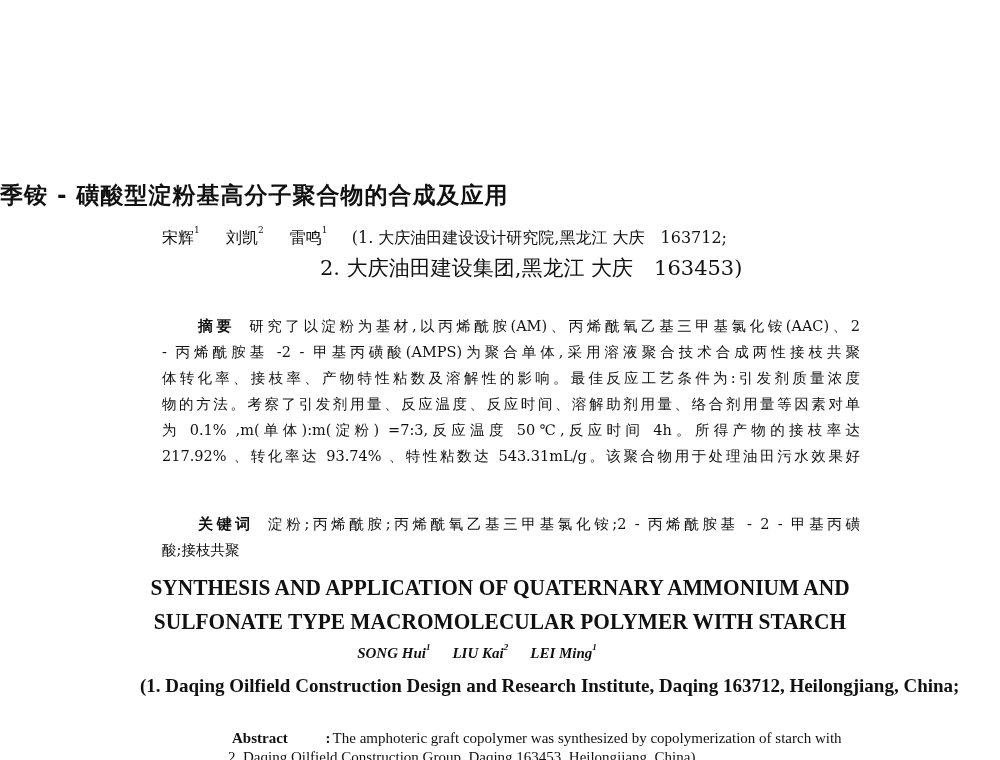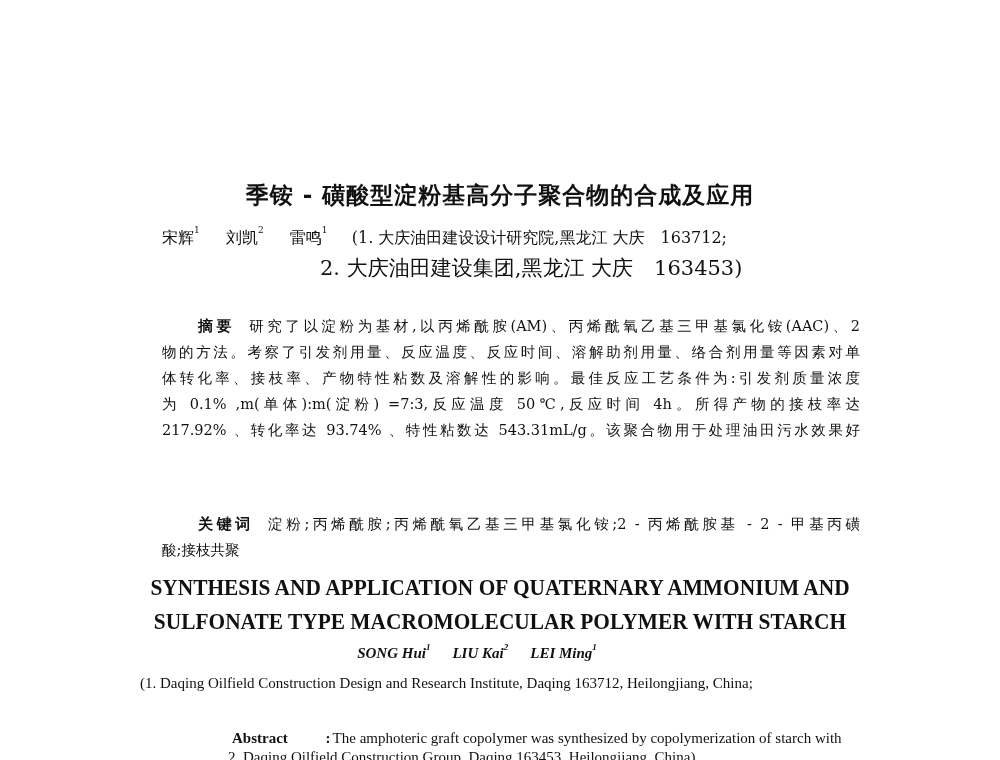--- a/index.html
+++ b/index.html
@@ -1,36 +1,36 @@
 <!DOCTYPE html>
 <html><head>
 <meta charset="utf-8">
 <style>
   html, body { margin:0; padding:0; background:#ffffff; }
   body { width:1000px; height:760px; position:relative; overflow:hidden; color:#111; }
   .cn { font-family:"DejaVu Serif", serif; }
   .en { font-family:"Liberation Serif", serif; }
   .abs { position:absolute; white-space:nowrap; }
-  #title-cn { left:0; width:1000px; top:180px; text-align:center; font-family:"DejaVu Sans", sans-serif; font-weight:bold; font-size:23px; letter-spacing:1px; }
+  #title-cn { left:0; width:1000px; top:180px; text-align:left; font-family:"DejaVu Sans", sans-serif; font-weight:bold; font-size:23px; letter-spacing:1px; }
   #authors-cn { left:162px; top:228px; font-size:16px; }
   #affil-cn-2 { left:320px; top:254px; font-size:21px; }
   sup { font-size:9px; vertical-align:top; position:relative; top:-3px; }
   .para { position:absolute; left:162px; width:698px; font-size:14.5px; line-height:26px; }
   .para .line { display:block; white-space:nowrap; text-align:justify; text-align-last:justify; height:26px; }
   .para .line.last { text-align-last:left; }
   .para .indent { padding-left:36px; }
   .label-bold { font-weight:bold; font-family:"DejaVu Sans", sans-serif; font-size:15px; margin-right:14px; }
   #abstract-cn { top:313px; }
   #keywords-cn { top:511px; }
   #title-en-1, #title-en-2 { left:0; width:1000px; text-align:center; font-weight:bold; font-size:23px; letter-spacing:0px; transform:scaleX(0.93); }
   #title-en-1 { top:575px; }
   #title-en-2 { top:609px; }
   #authors-en { left:0; width:954px; top:645px; text-align:center; font-style:italic; font-weight:bold; font-size:15px; }
   #authors-en span.gap { display:inline-block; width:22px; }
-  #affil-en-1 { left:140px; top:675px; font-size:15px; }
+  #affil-en-1 { left:140px; top:675px; font-size:19px;font-weight:bold; }
   #affil-en-2 { left:228px; top:702px; font-size:15px;margin-top:47px; }
   #abstract-en { left:200px; top:730px; font-size:15px; }
   #abstract-en b { font-weight:bold; margin-right:2px;margin-left:32px; }
 </style>
 </head>
 <body>
 
 <div id="title-cn" class="abs">季铵 - 磺酸型淀粉基高分子聚合物的合成及应用</div>
 
 <div id="authors-cn" class="abs cn">
@@ -39,22 +39,23 @@
   <span>刘凯</span><sup>2</sup>
   <span style="display:inline-block;width:16px"></span>
   <span>雷鸣</span><sup>1</sup>
   <span style="display:inline-block;width:14px"></span>
   <span>(1. 大庆油田建设设计研究院,黑龙江 大庆　163712;</span>
 </div>
 <div id="affil-cn-2" class="abs cn">2. 大庆油田建设集团,黑龙江 大庆　163453)</div>
 
 <div id="abstract-cn" class="para cn">
   <span class="line indent"><span class="label-bold">摘要</span><span>研究了以淀粉为基材,以丙烯酰胺(AM)、丙烯酰氧乙基三甲基氯化铵(AAC)、2</span></span>
+  <span class="line">- 丙烯酰胺基 -2 - 甲基丙磺酸(AMPS)为聚合单体,采用溶液聚合技术合成两性接枝共聚</span>
+  <span class="line">体转化率、接枝率、产物特性粘数及溶解性的影响。最佳反应工艺条件为:引发剂质量浓度</span>
   <span class="line">物的方法。考察了引发剂用量、反应温度、反应时间、溶解助剂用量、络合剂用量等因素对单</span>
-  <span class="line">体转化率、接枝率、产物特性粘数及溶解性的影响。最佳反应工艺条件为:引发剂质量浓度</span>
   <span class="line">为 0.1% ,m(单体):m(淀粉) =7:3,反应温度 50℃,反应时间 4h。所得产物的接枝率达</span>
   <span class="line">217.92% 、转化率达 93.74% 、特性粘数达 543.31mL/g。该聚合物用于处理油田污水效果好</span>
 </div>
 
 <div id="keywords-cn" class="para cn">
   <span class="line indent"><span class="label-bold">关键词</span><span>淀粉;丙烯酰胺;丙烯酰氧乙基三甲基氯化铵;2 - 丙烯酰胺基 - 2 - 甲基丙磺</span></span>
   <span class="line last">酸;接枝共聚</span>
 </div>
 
 <div id="title-en-1" class="abs en">SYNTHESIS AND APPLICATION OF QUATERNARY AMMONIUM AND</div>

